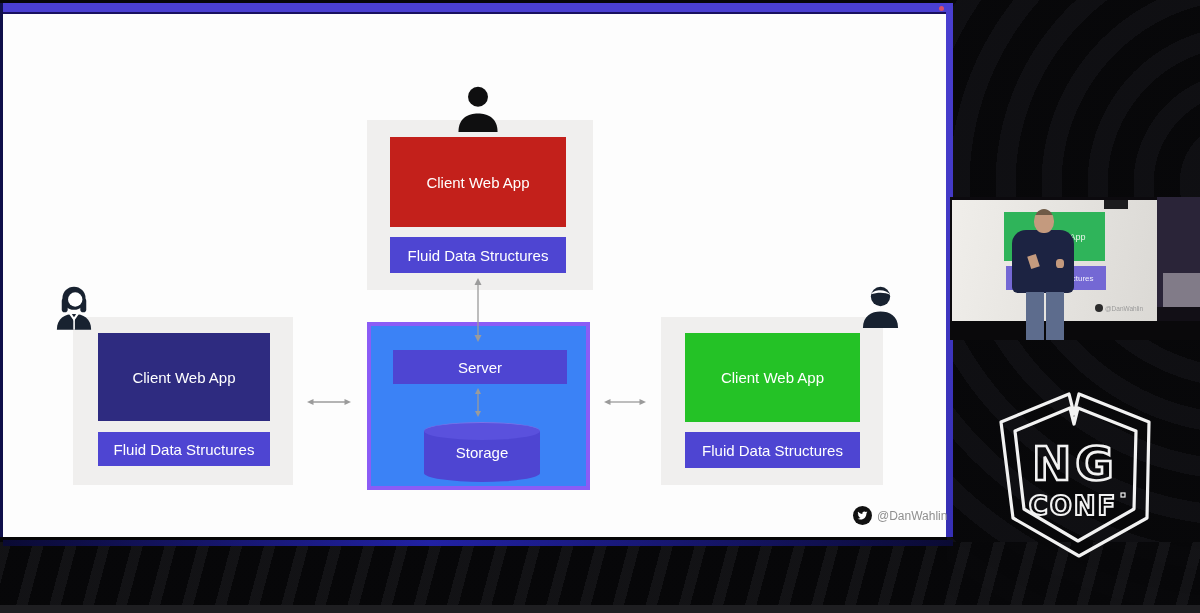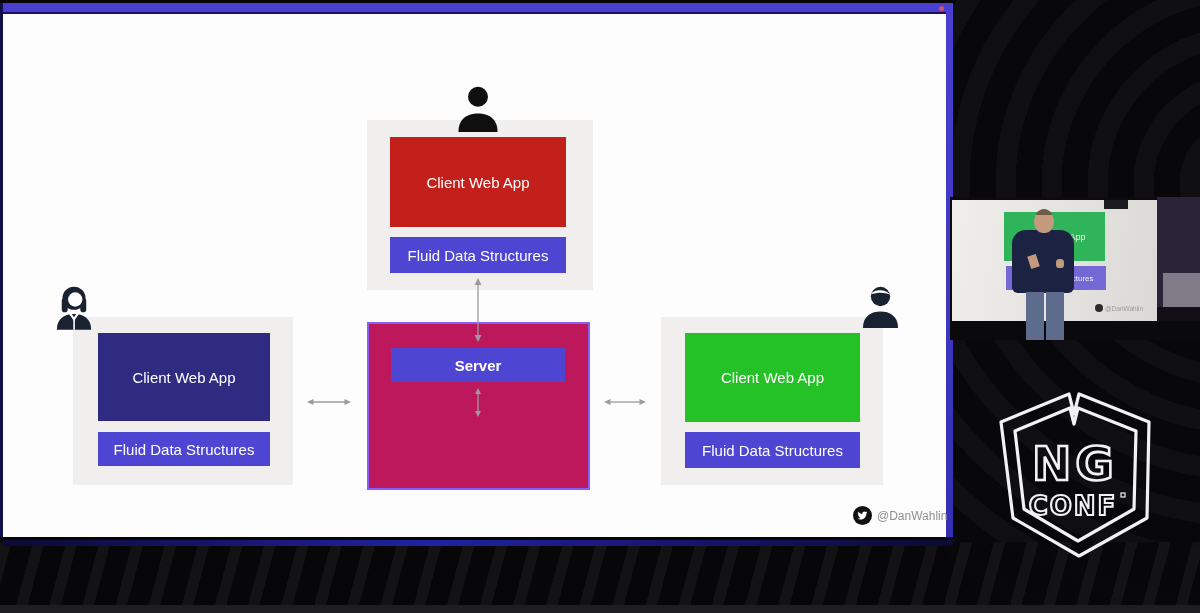--- a/index.html
+++ b/index.html
@@ -25,21 +25,21 @@
   .record-dot { position:absolute; left:936px; top:3px; width:5px; height:5px; border-radius:50%; background:#d8506a; }
   .slide-rightbar { position:absolute; right:0; top:0; width:7px; height:100%;
     background:linear-gradient(180deg,#4a3fd1,#362fb4); }
   .slide-bottomline { position:absolute; left:0; top:537px; width:950px; height:6px;
     background:linear-gradient(90deg,#0a0a33,#2121a4 45%,#0a0a33); }
 
   .slide-title { position:absolute; left:0; top:36px; width:947px; text-align:center;
     font-size:29px; font-weight:300; letter-spacing:.5px; color:#4a4a4a; }
 
   .panel { position:absolute; background:#f0efee; }
-  .panel.center { background:#be185d; border:2px solid #8b5cf6;font-weight:bold; }
+  .panel.center { background:#3b82f6; border:4px solid #8b5cf6; }
 
   .appbox { position:absolute; display:flex; align-items:center; justify-content:center;
     color:#fff; font-size:15px; }
   .red   { background:#c3201b; }
   .navy  { background:#2e2b80; }
   .green { background:#24c226; }
   .fluid { background:#4e45d2; }
 
   .person { position:absolute; }
 
@@ -126,20 +126,26 @@
       </div>
       <div class="appbox fluid" style="left:24px; top:115px; width:175px; height:36px;">
         <span>Fluid Data Structures</span>
       </div>
     </div>
 
     <div class="panel center" style="left:364px; top:319px; width:223px; height:168px;">
       <div class="appbox fluid" style="left:22px; top:24px; width:174px; height:34px;">
         <span>Server</span>
       </div>
+      <div class="cylinder">
+        <div class="cyl-bottom"></div>
+        <div class="cyl-body"></div>
+        <div class="cyl-top"></div>
+        <div class="cyl-label">Storage</div>
+      </div>
     </div>
 
     <svg class="arrows" width="947" height="534" viewBox="0 0 947 534">
       <g stroke="#9b9b9b" stroke-width="1.3" fill="#9b9b9b">
         <line x1="475" y1="281" x2="475" y2="333"></line>
         <polygon points="475,275 471.5,282 478.5,282" stroke="none"></polygon>
         <polygon points="475,339 471.5,332 478.5,332" stroke="none"></polygon>
         <line x1="475" y1="390" x2="475" y2="409"></line>
         <polygon points="475,385 472,391 478,391" stroke="none"></polygon>
         <polygon points="475,414 472,408 478,408" stroke="none"></polygon>

